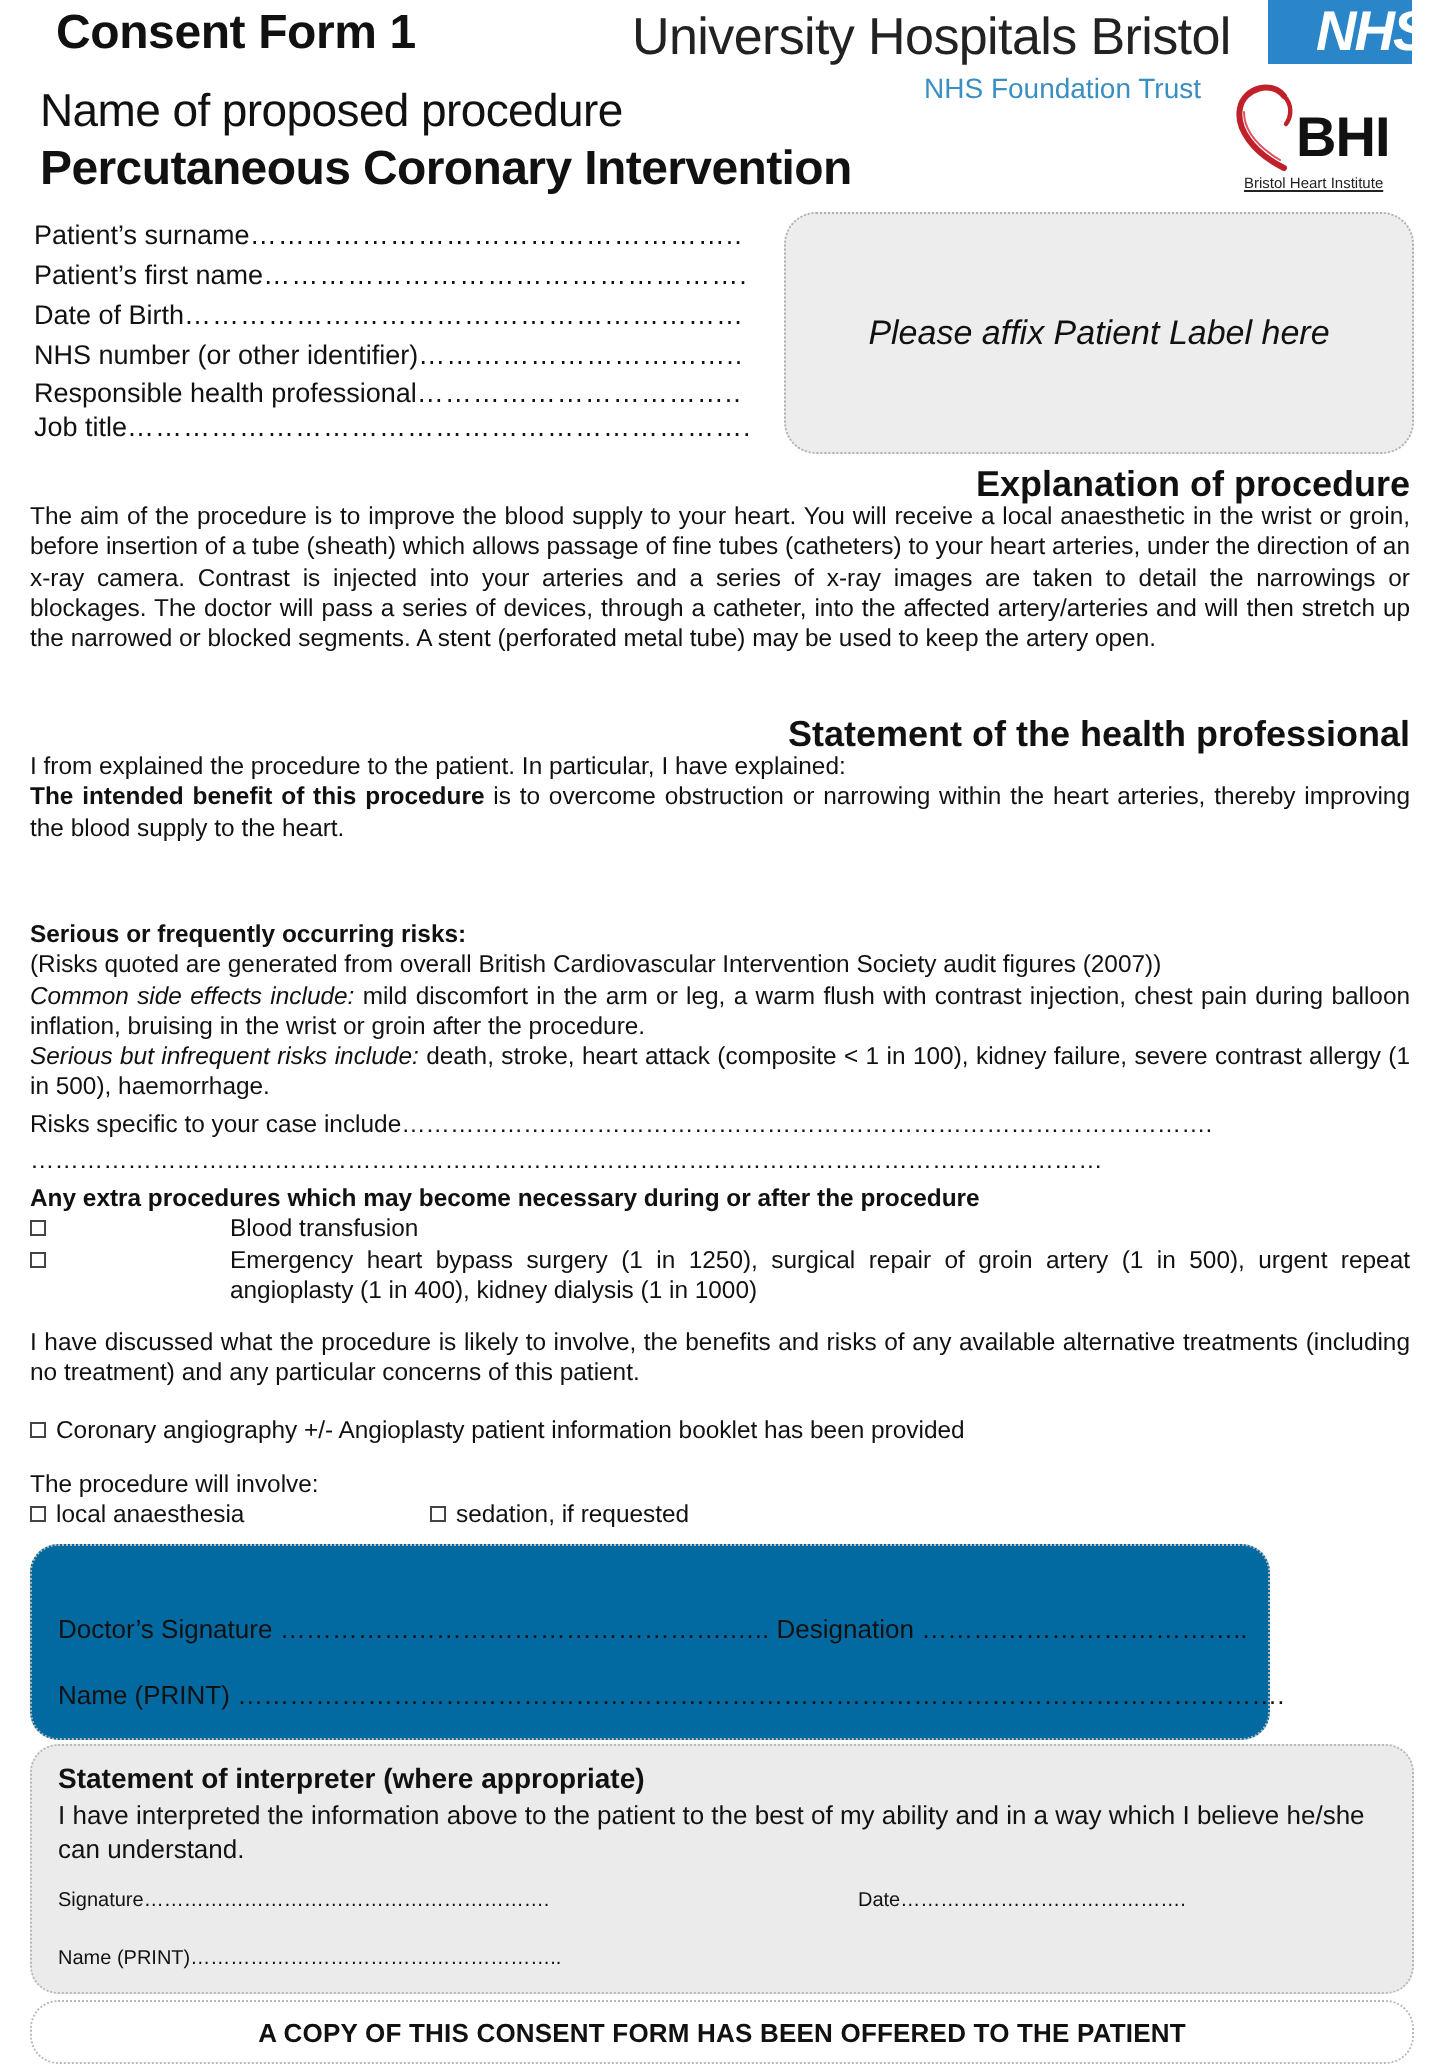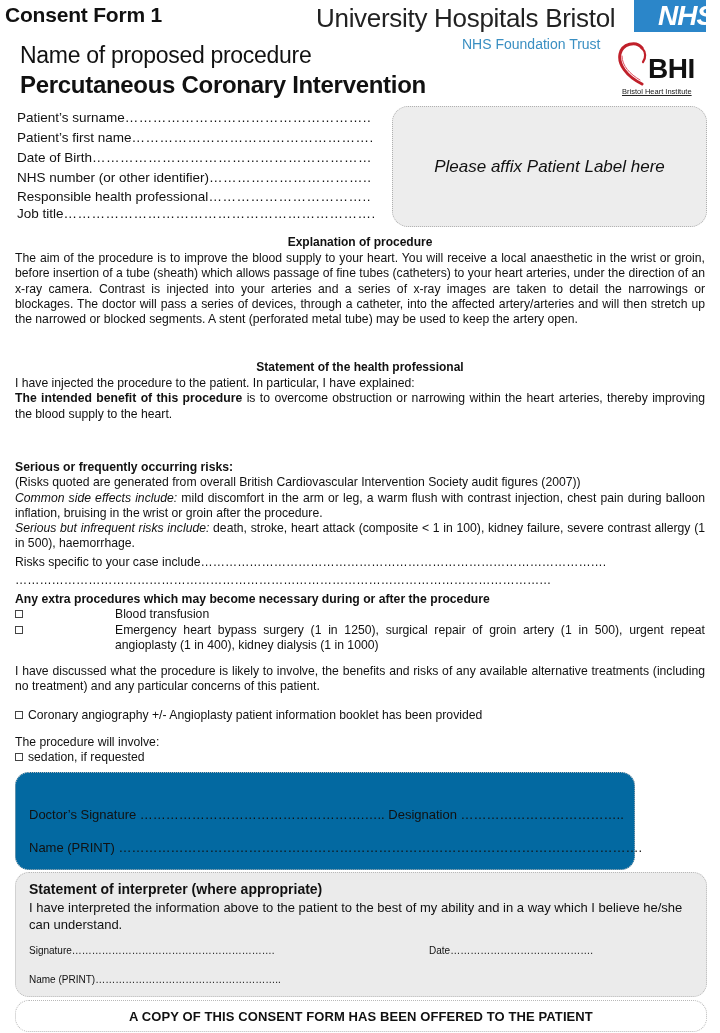--- a/index.html
+++ b/index.html
@@ -2,21 +2,21 @@
 <html><head>
   <meta charset="utf-8">
   <style>
     * { box-sizing: border-box; margin: 0; padding: 0; }
     html, body { width: 720px; height: 1033px; background: #ffffff; overflow: hidden; }
     body { font-family: "Liberation Sans", sans-serif; color: #111; position: relative; }
 
     .abs { position: absolute; }
 
     
-    .title-main { left: 5px; top: 3px; font-size: 21px; font-weight: bold; letter-spacing: -0.2px; }
+    .title-main { left: 28px; top: 3px; font-size: 24px; font-weight: bold; letter-spacing: -0.2px; }
     .title-sub { left: 20px; top: 42px; font-size: 23px; font-weight: normal; letter-spacing: -0.3px; }
     .title-proc { left: 20px; top: 71px; font-size: 24px; font-weight: bold; letter-spacing: -0.3px; }
 
     .uhb-name { left: 316px; top: 3px; font-size: 26px; color: #222; letter-spacing: -0.3px; }
     .uhb-trust { left: 462px; top: 36px; font-size: 14px; color: #3a8fc2; }
     .nhs-logo { left: 634px; top: 0px; width: 72px; height: 32px; background: #2b86c9; color: #fff;
                 font-weight: bold; font-style: italic; font-size: 28px; line-height: 32px; text-align: center;
                 letter-spacing: -1px; padding-left: 24px; }
     .bhi-heart { left: 612px; top: 42px; width: 36px; height: 44px; }
     .bhi-text { left: 648px; top: 55px; font-size: 28px; font-weight: bold; color: #111; letter-spacing: -0.5px; line-height: 28px; }
@@ -28,21 +28,21 @@
     .field-row.tight { height: 17px; line-height: 17px; }
     .field-row .label { }
     .field-row .dots { letter-spacing: 0.5px; }
 
     .label-box { left: 392px; top: 106px; width: 315px; height: 121px; border: 1px dotted #b0b0b0;
                  border-radius: 16px; background: #ededed; display: flex; align-items: center; justify-content: center; }
     .label-box span { font-style: italic; font-size: 17px; color: #111; }
 
     
     .section { left: 15px; width: 690px; font-size: 12.2px; line-height: 15.3px; text-align: justify; }
-    .section h2 { font-size: 12px; font-weight: bold; line-height: 17px; text-align: center; }
+    .section h2 { font-size: 18px; font-weight: bold; line-height: 17px; text-align: right; }
     .section h3 { font-size: 12.2px; font-weight: bold; line-height: 15.3px; }
     .section .small-italic { font-style: italic; font-size: 10.5px; line-height: 13px; }
     .section b { font-weight: bold; }
     .section i { font-style: italic; }
     .dotline { white-space: nowrap; overflow: hidden; }
 
     .chk { display: inline-block; width: 8px; height: 8px; border: 1px solid #444; vertical-align: 0px; margin-right: 5px; }
 
     .extra-row { display: flex; }
     .extra-row .c1 { width: 100px; flex: none; }
@@ -108,21 +108,21 @@
   <span>Please affix Patient Label here</span>
 </div>
 
 <div class="abs section" style="top:234px;">
   <h2>Explanation of procedure</h2>
   <p>The aim of the procedure is to improve the blood supply to your heart. You will receive a local anaesthetic in the wrist or groin, before insertion of a tube (sheath) which allows passage of fine tubes (catheters) to your heart arteries, under the direction of an x-ray camera. Contrast is injected into your arteries and a series of x-ray images are taken to detail the narrowings or blockages. The doctor will pass a series of devices, through a catheter, into the affected artery/arteries and will then stretch up the narrowed or blocked segments. A stent (perforated metal tube) may be used to keep the artery open.</p>
 </div>
 
 <div class="abs section" style="top:359px;">
   <h2>Statement of the health professional</h2>
-  <p>I have injected the procedure to the patient. In particular, I have explained:</p>
+  <p>I from explained the procedure to the patient. In particular, I have explained:</p>
   <p><b>The intended benefit of this procedure</b><span> is to overcome obstruction or narrowing within the heart arteries, thereby improving the blood supply to the heart.</span></p>
 </div>
 
 <div class="abs section" style="top:460px;">
   <h3>Serious or frequently occurring risks:</h3>
   <p>(Risks quoted are generated from overall British Cardiovascular Intervention Society audit figures (2007))</p>
   <p><i>Common side effects include:</i><span> mild discomfort in the arm or leg, a warm flush with contrast injection, chest pain during balloon inflation, bruising in the wrist or groin after the procedure.</span></p>
   <p><i>Serious but infrequent risks include:</i><span> death, stroke, heart attack (composite &lt; 1 in 100), kidney failure, severe contrast allergy (1 in 500), haemorrhage.</span></p>
   <p class="dotline" style="margin-top:3px;"><span>Risks specific to your case include</span><span>……………………………………………………………………………………….</span></p>
   <p class="dotline" style="margin-top:3px;">……………………………………………………………………………………………………………………</p>
@@ -144,20 +144,21 @@
   <p>I have discussed what the procedure is likely to involve, the benefits and risks of any available alternative treatments (including no treatment) and any particular concerns of this patient.</p>
 </div>
 
 <div class="abs section" style="top:708px;">
   <p><span class="chk"></span><span>Coronary angiography +/- Angioplasty patient information booklet has been provided</span></p>
 </div>
 
 <div class="abs section" style="top:735px;">
   <p>The procedure will involve:</p>
   <div class="anaes-row">
+    <div><span class="chk"></span><span>local anaesthesia</span></div>
     <div><span class="chk"></span><span>sedation, if requested</span></div>
   </div>
 </div>
 
 <div class="abs sig-box">
   <div class="line" style="top:34px;">
     <span><span>Doctor’s Signature</span> <span>…………………………………………….…..</span></span>
     <span> <span>Designation</span> <span>………………………………..</span></span>
   </div>
   <div class="line" style="top:67px;">

